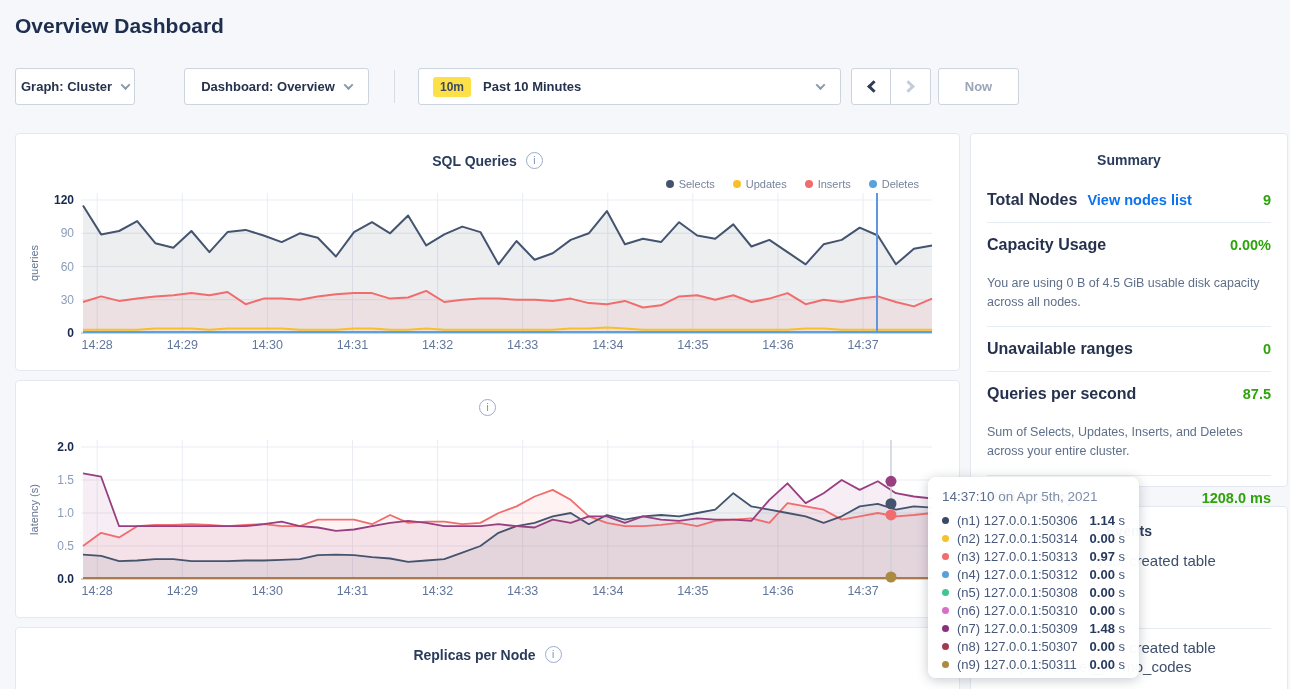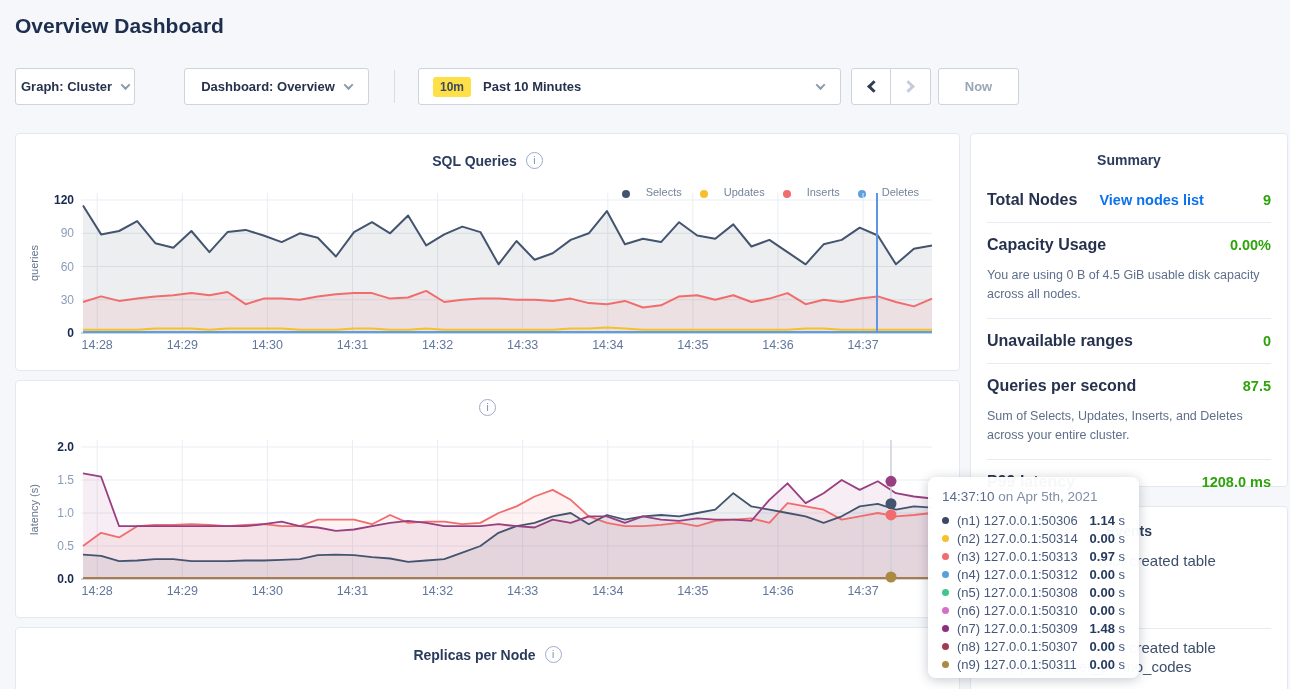--- a/index.html
+++ b/index.html
@@ -32,36 +32,36 @@
   #lat-panel { left:15px; top:380px; width:945px; height:238px; }
   #rep-panel { left:15px; top:627px; width:945px; height:100px; }
   #summary-panel { left:970px; top:133px; width:318px; height:354px; }
   #events-panel { left:970px; top:506px; width:318px; height:200px; }
 
   .chart-title-row { position:absolute; top:18px; left:0; right:0; display:flex; align-items:center; justify-content:center; gap:9px; }
   .chart-title { font-size:14px; font-weight:bold; color:#2a3b5c; }
   .info-icon { width:17px; height:17px; border:1px solid #9aaccb; border-radius:50%; color:#7388ad;
                font-size:10px; display:flex; align-items:center; justify-content:center; cursor:pointer; font-style:normal; }
   .legend { position:absolute; top:44px; right:40px; display:flex; gap:18px; }
-  .legend-item { display:flex; align-items:flex-end; gap:16px; font-size:11px; color:#75849a; cursor:pointer;margin-top:8px; }
+  .legend-item { display:flex; align-items:center; gap:5px; font-size:11px; color:#75849a; cursor:pointer; }
   .legend-dot { width:8px; height:8px; border-radius:50%; }
   .chart-svg { position:absolute; left:0; }
   #sql-svg { top:55px; }
   #lat-svg { top:55px; }
 
   
   .summary-title { text-align:center; padding-top:18px; font-size:14px; font-weight:bold; color:#2a3b5c; }
   .summary-body { padding:10px 16px 0 16px; }
   .s-row { padding:13px 0; border-bottom:1px solid #e6ecf3; }
   .s-row:last-child { border-bottom:none; }
   .s-line { display:flex; align-items:baseline; }
   .s-label { font-size:16px; font-weight:bold; color:#26324d; }
-  .s-link { font-size:14.5px; font-weight:bold; color:#0b72f0; margin-left:22px; cursor:pointer; }
+  .s-link { font-size:14.5px; font-weight:bold; color:#0b72f0; margin-left:10px; cursor:pointer; }
   .s-value { margin-left:auto; font-size:14.5px; font-weight:bold; color:#2ea30b; }
-  .s-desc { font-size:12.5px; color:#5f6f8a; line-height:1.55; margin-top:12px; }
+  .s-desc { font-size:12.5px; color:#5f6f8a; line-height:1.55; margin-top:20px; }
 
   
   .events-title { text-align:center; padding-top:16px; font-size:14px; font-weight:bold; color:#2a3b5c; }
   .ev-text { position:absolute; font-size:15px; color:#3e4f6b; white-space:nowrap; }
   .ev-divider { position:absolute; left:16px; right:16px; top:121px; height:1px; background:#e6ecf3; }
 
   
   .tooltip { position:absolute; left:928px; top:477px; width:211px; height:201px; background:rgba(255,255,255,0.96);
              border-radius:8px; box-shadow:0 2px 12px rgba(50,60,80,0.28); z-index:5; padding:12px 14px; }
   .tt-head { font-size:13.5px; color:#566b8d; margin-bottom:7px; }

